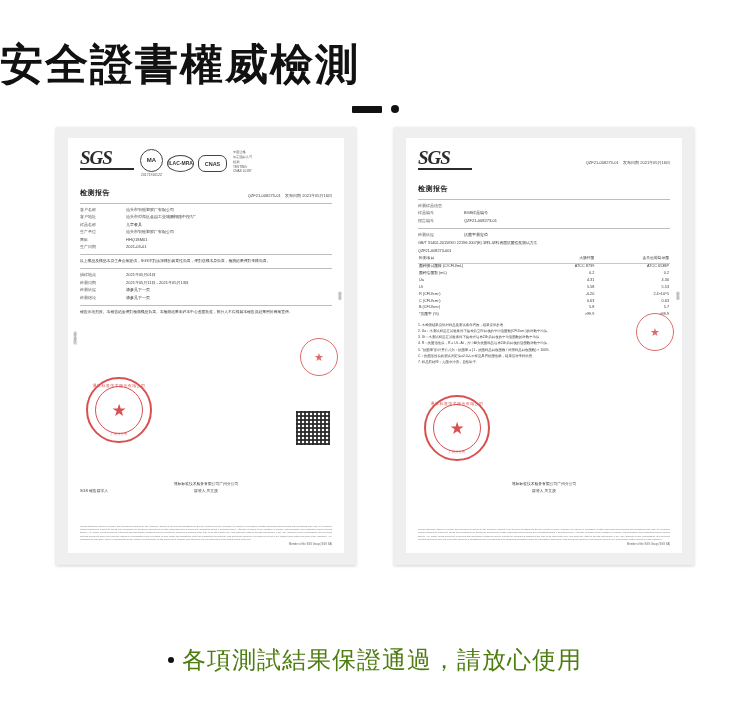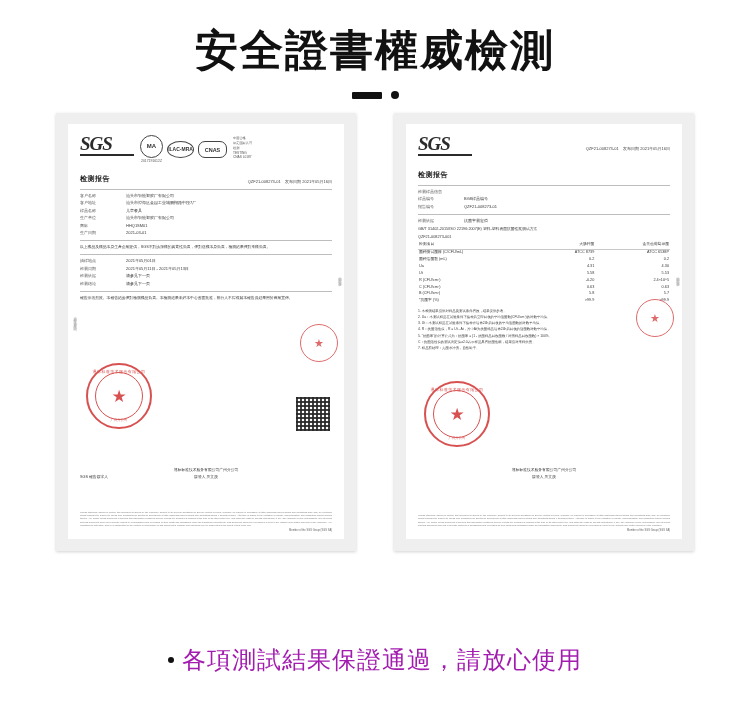--- a/index.html
+++ b/index.html
@@ -15,26 +15,25 @@
     position: relative;
   }
   .page {
     width: 750px;
     height: 704px;
     position: relative;
     background: #ffffff;
   }
   
   .headline {
-    text-align: center;
     font-size: 43px;
     font-weight: bold;
     letter-spacing: 2px;
     color: #111111;
-    padding-top: 28px;
+    padding-top: 42px;
     line-height: 1.05;
   }
   .divider {
     display: flex;
     justify-content: center;
     align-items: center;
     gap: 9px;
     margin-top: 18px;
     margin-bottom: 10px;
   }
@@ -303,21 +302,21 @@
     letter-spacing: 1px;
   }
   
   .caption {
     position: absolute;
     bottom: 28px;
     left: 0;
     right: 0;
     text-align: center;
     font-size: 24px;
-    color: #a21caf;
+    color: #4d7c0f;
     letter-spacing: 1px;
   }
   .caption .bullet {
     display: inline-block;
     width: 6px;
     height: 6px;
     background: #111;
     border-radius: 50%;
     vertical-align: middle;
     margin-right: 8px;

